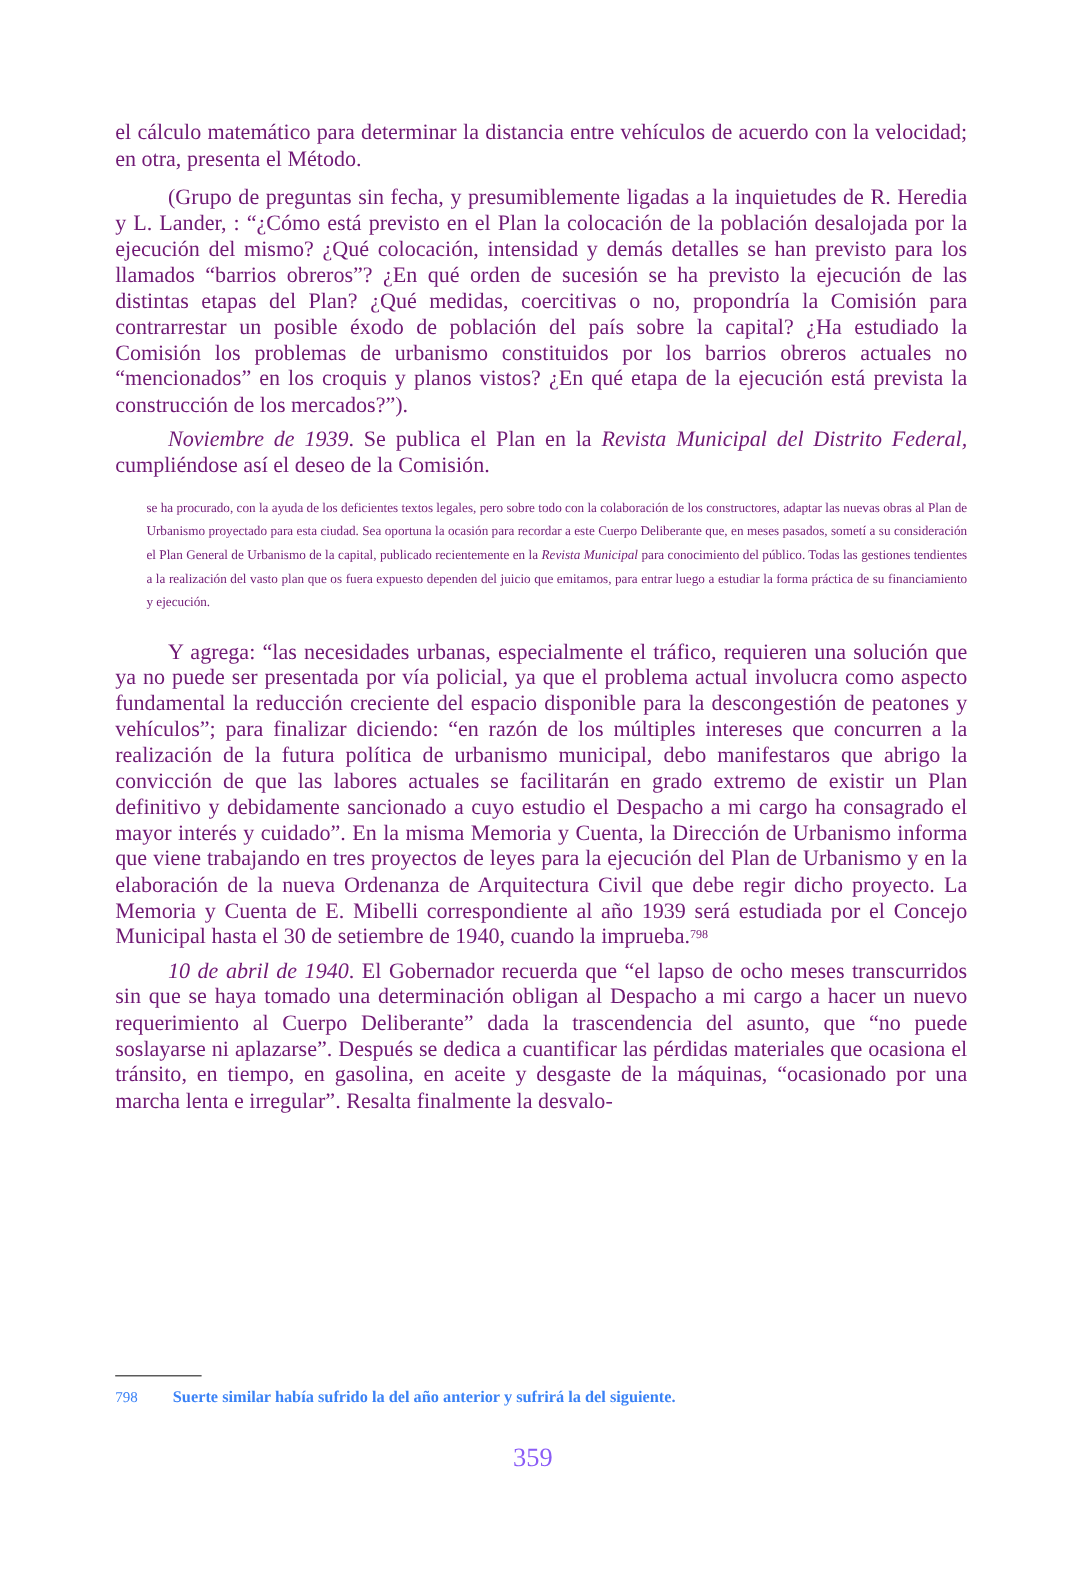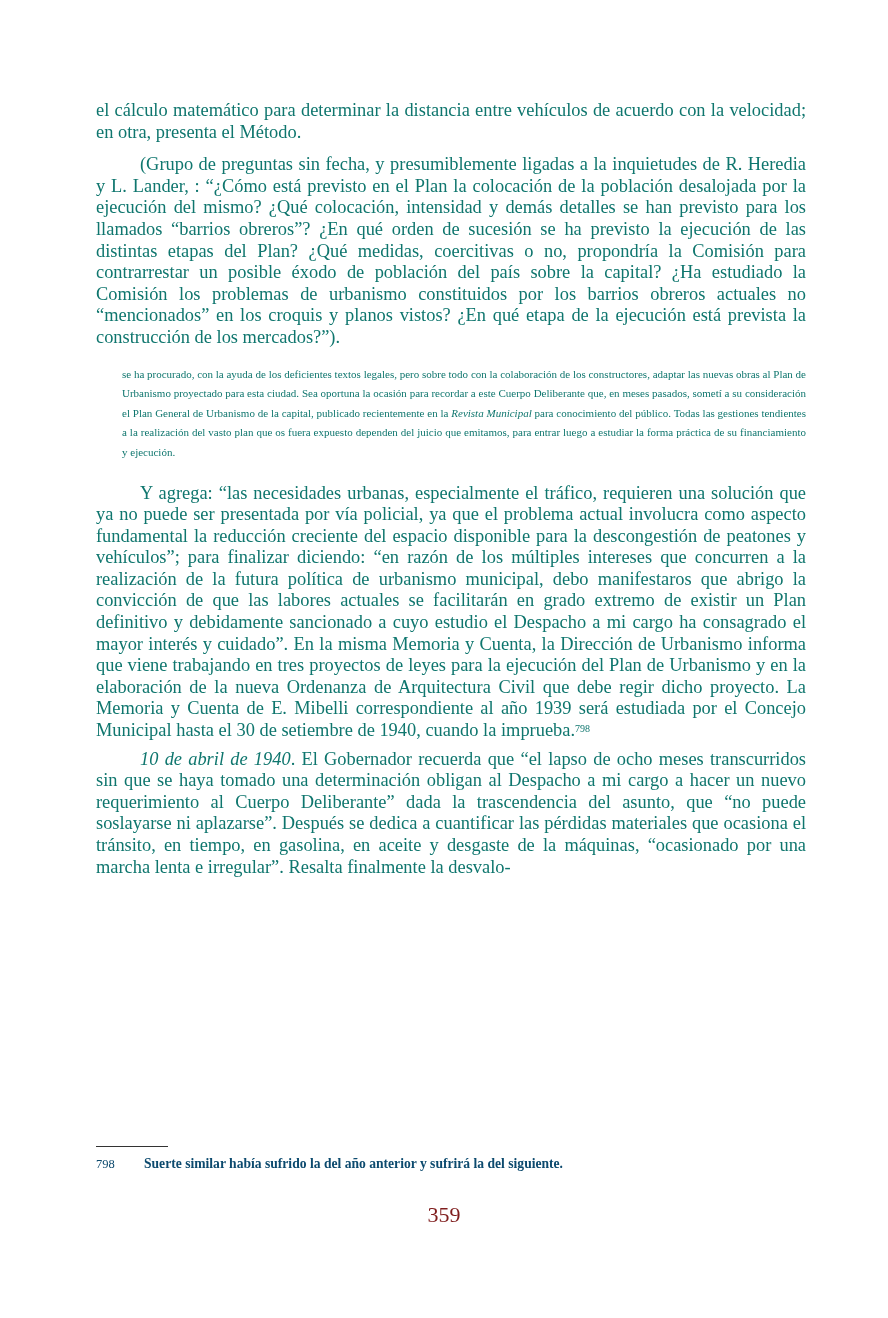--- a/index.html
+++ b/index.html
@@ -1,53 +1,54 @@
 <!DOCTYPE html>
 <html><head>
 <meta charset="utf-8">
 <style>
   html, body { margin: 0; padding: 0; background: #ffffff; }
   body { width: 888px; height: 1318px; position: relative; overflow: hidden; }
   .page {
     position: absolute; left: 96px; top: 100px; width: 710px;
-    font-family: "Liberation Serif", serif; color: #0f766e;
+    font-family: "Liberation Serif", serif; color: #701a75;
     font-size: 18.4px; line-height: 21.6px; text-align: justify;
   }
   .page p { margin: 0; }
   .p-cont { text-indent: 0; }
   .p-ind { text-indent: 44px; margin-top: 7px !important; }
   .gap-lg { margin-top: 11px !important; }
   em { font-style: italic; }
   .quote {
     margin: 16px 0 0 26px !important; font-size: 11px; line-height: 19.6px;
     text-align: justify;
   }
   .after-quote { margin-top: 20px !important; }
   sup.fnref { font-size: 10px; vertical-align: 4px; line-height: 0; }
   .fn-rule { position: absolute; left: 96px; top: 1146px; width: 72px; border-top: 1px solid #333; }
   .footnote {
     position: absolute; left: 96px; top: 1155px; width: 700px;
-    font-family: "Liberation Serif", serif; font-size: 13.6px; line-height: 17px; color: #0c4a6e;
+    font-family: "Liberation Serif", serif; font-size: 13.6px; line-height: 17px; color: #3b82f6;
     font-weight: bold;
   }
   .fn-num { display: inline-block; width: 48px; font-weight: normal; font-size: 12.5px; }
   .page-number {
     position: absolute; left: 0; width: 888px; top: 1202px; text-align: center;
-    font-family: "Liberation Serif", serif; font-size: 22px; color: #7f1d1d;
+    font-family: "Liberation Serif", serif; font-size: 22px; color: #8b5cf6;
   }
 </style>
 </head>
 <body>
 
 <div class="page">
   <p class="p-cont">el cálculo matemático para determinar la distancia entre vehículos de acuerdo con la velocidad; en otra, presenta el Método.</p>
 
 
   <p class="p-ind gap-lg">(Grupo de preguntas sin fecha, y presumiblemente ligadas a la inquietudes de R. Heredia y L. Lander, : “¿Cómo está previsto en el Plan la colocación de la población desalojada por la ejecución del mismo? ¿Qué colocación, intensidad y demás detalles se han previsto para los llamados “barrios obreros”? ¿En qué orden de sucesión se ha previsto la ejecución de las distintas etapas del Plan? ¿Qué medidas, coercitivas o no, propondría la Comisión para contrarrestar un posible éxodo de población del país sobre la capital? ¿Ha estudiado la Comisión los problemas de urbanismo constituidos por los barrios obreros actuales no “mencionados” en los croquis y planos vistos? ¿En qué etapa de la ejecución está prevista la construcción de los mercados?”).</p>
 
+  <p class="p-ind"><em>Noviembre de 1939</em><span>. Se publica el Plan en la </span><em>Revista Municipal del Distrito Federal,</em><span> cumpliéndose así el deseo de la Comisión.</span></p>
 
 
   <p class="quote"><span>se ha procurado, con la ayuda de los deficientes textos legales, pero sobre todo con la colaboración de los constructores, adaptar las nuevas obras al Plan de Urbanismo proyectado para esta ciudad. Sea oportuna la ocasión para recordar a este Cuerpo Deliberante que, en meses pasados, sometí a su consideración el Plan General de Urbanismo de la capital, publicado recientemente en la </span><em>Revista Municipal</em><span>  para conocimiento del público. Todas las gestiones tendientes a la realización del vasto plan que os fuera expuesto dependen del juicio que emitamos, para entrar luego a estudiar la forma práctica de su financiamiento y ejecución.</span></p>
 
   <p class="p-ind after-quote"><span>Y agrega: “las necesidades urbanas, especialmente el tráfico, requieren una solución que ya no puede ser presentada por vía policial, ya que el problema actual involucra como aspecto fundamental la reducción creciente del espacio disponible para la descongestión de peatones y vehículos”; para finalizar diciendo: “en razón de los múltiples intereses que concurren a la realización de la futura política de urbanismo municipal, debo manifestaros que abrigo la convicción de que las labores actuales se facilitarán en grado extremo de existir un Plan definitivo y debidamente sancionado a cuyo estudio el Despacho a mi cargo ha consagrado el mayor interés y cuidado”. En la misma Memoria y Cuenta, la Dirección de Urbanismo informa que viene trabajando en tres proyectos de leyes para la ejecución del Plan de Urbanismo y en la elaboración de la nueva Ordenanza de Arquitectura Civil que debe regir dicho proyecto. La Memoria y Cuenta de E. Mibelli correspondiente al año 1939 será estudiada por el Concejo Municipal hasta el 30 de setiembre de 1940, cuando la imprueba.</span><sup class="fnref">798</sup></p>
 
   <p class="p-ind"><em>10 de abril de 1940</em><span>. El Gobernador recuerda que “el lapso de ocho meses transcurridos sin que se haya tomado una determinación obligan al Despacho a mi cargo a hacer un nuevo requerimiento al Cuerpo Deliberante” dada la trascendencia del asunto, que “no puede soslayarse ni aplazarse”. Después se dedica a cuantificar las pérdidas materiales que ocasiona el tránsito, en tiempo, en gasolina, en aceite y desgaste de la máquinas, “ocasionado por una marcha lenta e irregular”. Resalta finalmente la desvalo-</span></p>
 </div>
 
 <div class="fn-rule"></div>

